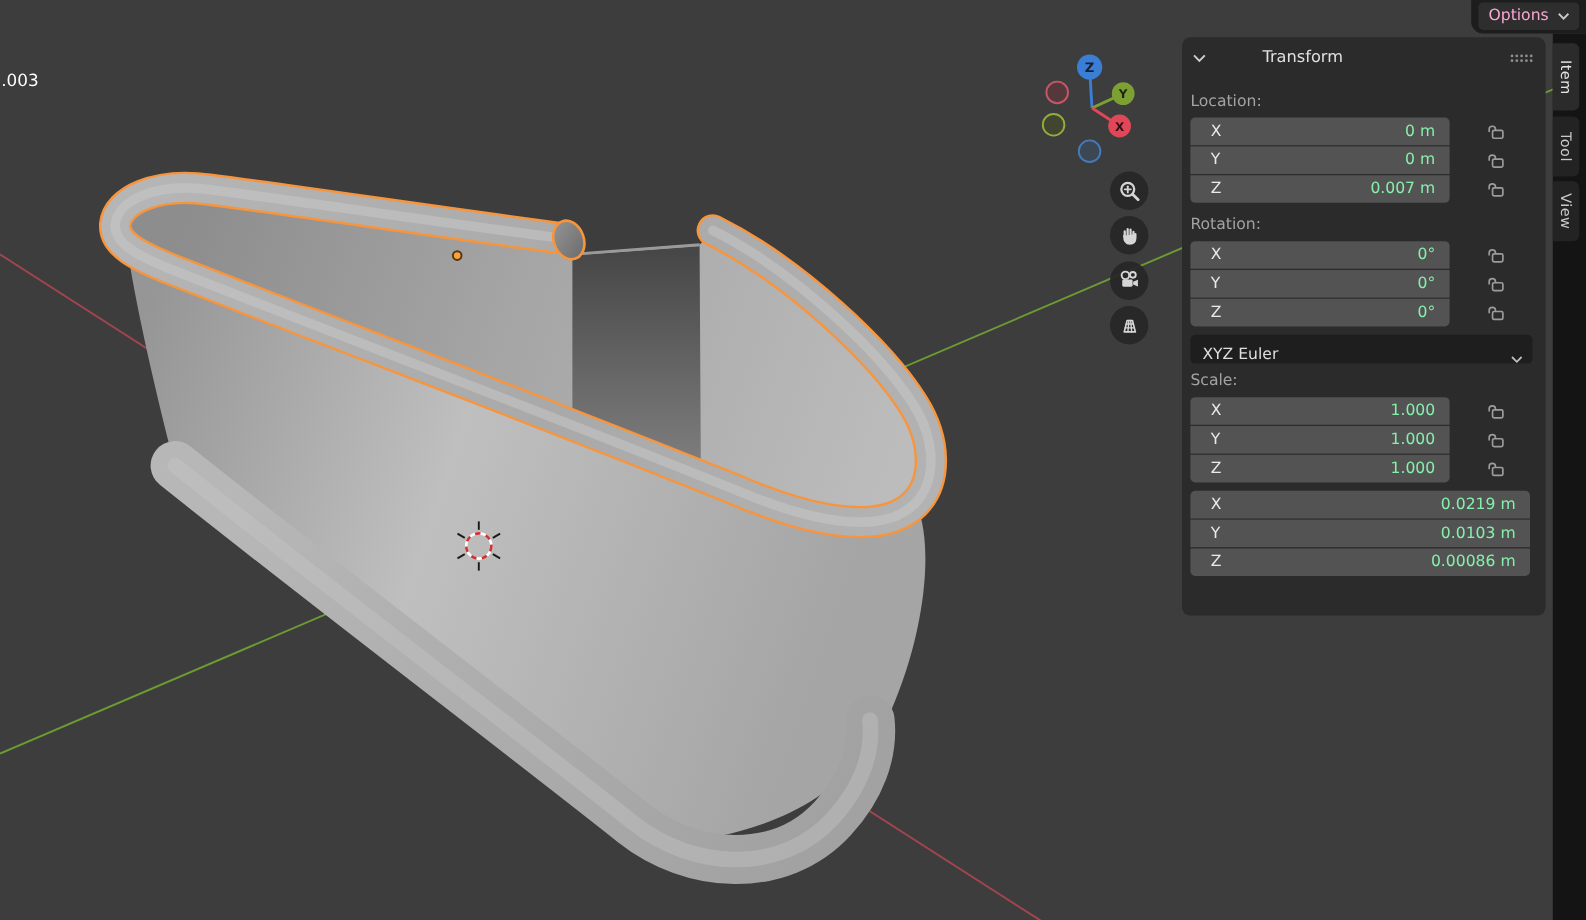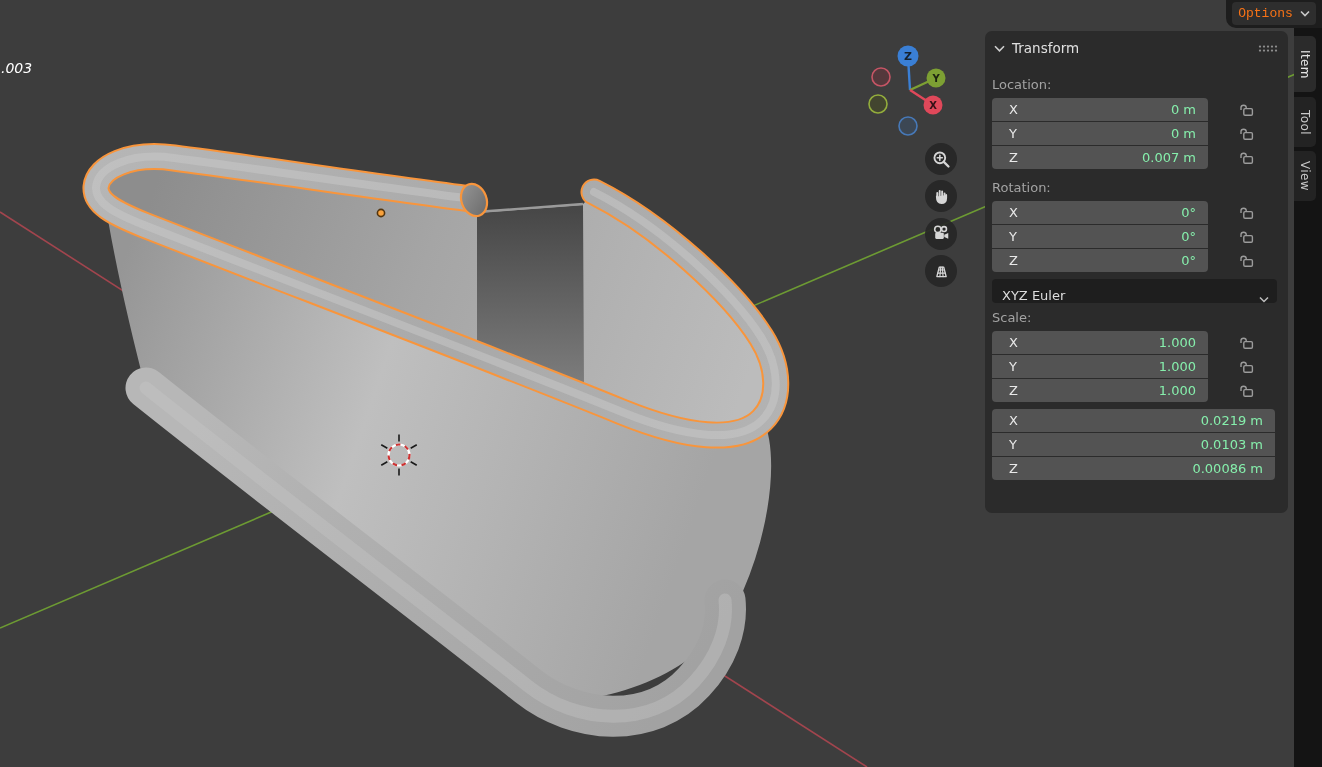--- a/index.html
+++ b/index.html
@@ -6,59 +6,59 @@
   body {
     width:1322px; height:767px; overflow:hidden; position:relative;
     background:#3d3d3d;
     font-family:"DejaVu Sans","Liberation Sans",sans-serif;
     -webkit-font-smoothing:antialiased;
   }
   svg { display:block; }
   .scene { position:absolute; left:0; top:0; }
 
   
-  .obj-label { position:absolute; left:1px; top:60px; font-size:14px; color:#ffffff;font-style:italic; }
+  .obj-label { position:absolute; left:1px; top:60px; font-size:14px; color:#ffffff; }
 
   
   .navbtn {
     position:absolute; left:925px; width:32px; height:32px; border-radius:50%;
     background:rgba(38,38,38,.92); display:flex; align-items:center; justify-content:center;
   }
   .navbtn svg { stroke:#d6d6d6; fill:none; stroke-linecap:round; stroke-linejoin:round; }
 
   
   .opt-strip {
     position:absolute; left:1226px; top:0; width:96px; height:28px;
     background:#1d1d1d; border-radius:0 0 0 10px;
   }
   .opt-btn {
     position:absolute; left:6px; top:2px; width:84px; height:23px;
     background:#2e2e2e; border-radius:4px;
     display:flex; align-items:center; justify-content:center; gap:7px;
-    color:#f97316; font-size:13px;font-family:Liberation Mono, monospace;
+    color:#f9a8d4; font-size:13px;
   }
 
   
   .tabstrip { position:absolute; left:1294px; top:28px; width:28px; height:739px; background:#141414; }
   .vtab {
     position:absolute; left:0; width:22px; border-radius:0 5px 5px 0;
     writing-mode:vertical-rl; display:flex; align-items:center; justify-content:center;
     font-size:12px; letter-spacing:.4px; color:#c9c9c9; background:#232323;
   }
   .vtab.active { background:#2b2b2b; color:#e5e5e5; }
   .tab-item { top:8px;  height:56px; }
   .tab-tool { top:69px; height:50px; }
   .tab-view { top:123px;height:50px; }
 
   
   .panel {
     position:absolute; left:985px; top:31px; width:303px; height:482px;
     background:#2b2b2b; border-radius:7px; font-size:13px; color:#c6c6c6;
   }
-  .panel-header { display:flex; align-items:center; padding:8px 10px 0 9px; height:18px; }
+  .panel-header { display:flex; align-items:center; padding:8px 10px 0 9px; height:18px;gap:40px; }
   .panel-title { margin-left:7px; color:#e0e0e0; font-size:13.5px; }
   .grip { margin-left:auto; display:flex; }
   .sec-label { margin:20px 0 0 7px; height:15px; color:#a3a3a3; }
   .sec-label.tight { margin-top:10px; }
   .sec-label.tighter { margin-top:7px; }
   .sec-row { display:flex; margin:6px 0 0 7px; }
   .stack { width:216px; }
   .stack.wide { width:283px; }
   .field {
     height:23px; margin-bottom:1px; background:#535353;

